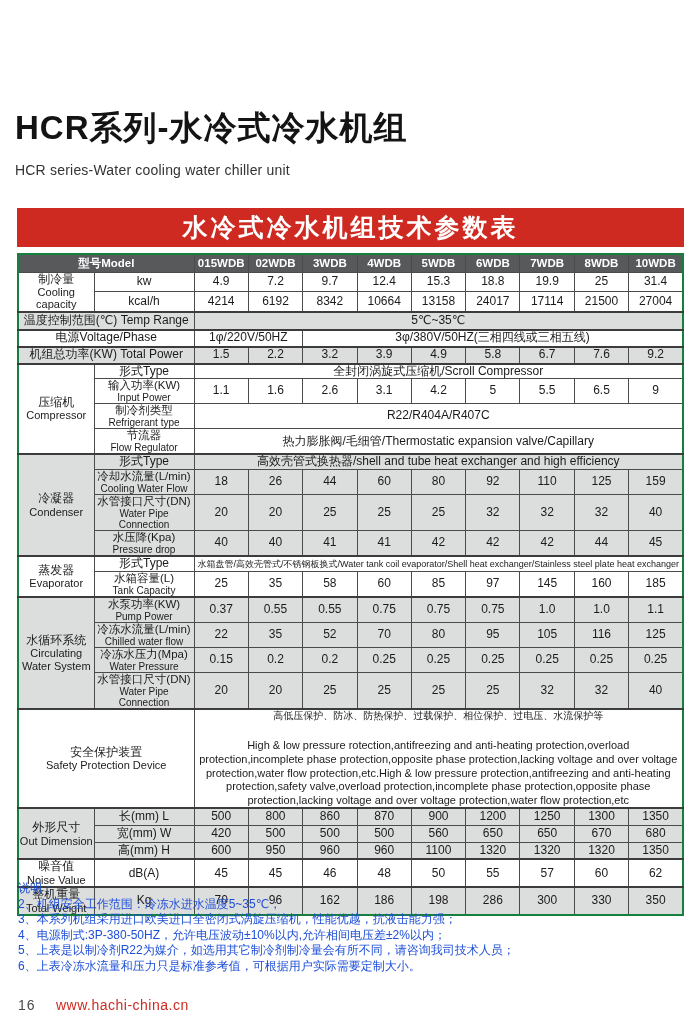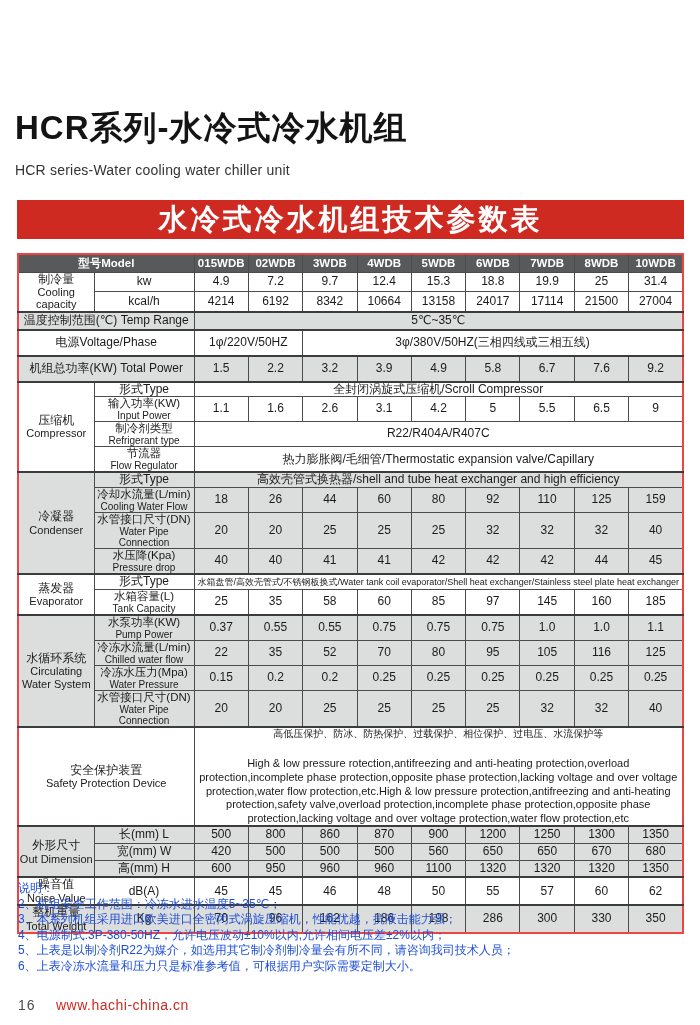--- a/index.html
+++ b/index.html
@@ -1,31 +1,31 @@
 <!DOCTYPE html>
 <html style="--accent-red: #ce2a21; --header-gray: #58595b; --row-gray: #dcdddd;"><head>
 <meta charset="utf-8">
 <style>
   html,body{margin:0;padding:0;}
   body{width:700px;height:1025px;background:#fff;position:relative;overflow:hidden;
        font-family:"Liberation Sans","DejaVu Sans",sans-serif;color:#222;}
   .titleblock{position:absolute;left:15px;top:110px;}
   .title{font-size:33px;font-weight:bold;color:#141414;letter-spacing:1px;line-height:1.1;text-align:right;}
   .subtitle{font-size:14px;color:#333;margin-top:16px;letter-spacing:.2px;}
-  .banner{position:absolute;left:17px;top:200px;width:667px;height:39px;
+  .banner{position:absolute;left:17px;top:208px;width:667px;height:39px;
           background:var(--accent-red,#ce2a21);color:#fff;display:flex;align-items:center;
-          justify-content:center;font-size:29px;font-weight:bold;letter-spacing:3px;}
+          justify-content:center;font-size:25px;font-weight:bold;letter-spacing:3px;}
   table.spec{position:absolute;left:17px;top:253px;width:667px;table-layout:fixed;
-             border-collapse:collapse;border:2px solid #ef4444;font-size:12px;color:#1b1b1b;}
+             border-collapse:collapse;border:2px solid #15803d;font-size:12px;color:#1b1b1b;}
   table.spec td{border:1px solid #4b4b4b;text-align:center;vertical-align:middle;
                 padding:0;line-height:1.12;overflow:hidden;}
   tr.sec td{border-top:2px solid #3c3c3c;}
   tr.hdr td{background:var(--header-gray,#58595b);color:#fff;font-weight:bold;font-size:11.5px;}
   tr.g td{background:var(--row-gray,#dcdddd);}
-  tr.h15{height:15px}tr.h17{height:17px}tr.h18{height:18px}tr.h21{height:26px}
+  tr.h15{height:15px}tr.h17{height:17px}tr.h18{height:18px}tr.h21{height:17px}
   tr.h24{height:24px}tr.h90{height:90px}
   .zh{display:block;font-size:11.5px;}
   .en{display:block;font-size:10px;}
   .secl .zh{font-size:12px;}
   .secl .en{font-size:11px;}
   .fit{font-size:9px;white-space:nowrap;}
   .safety-cell{text-align:left;padding:3px 8px 3px 8px;}
   .safety-zh{display:block;font-size:10px;margin-bottom:18px;}
   .safety-en{display:block;font-size:11px;line-height:1.24;}
   .notes{position:absolute;left:18px;top:881px;font-size:12px;color:#1d4ed8;line-height:15.5px;}

